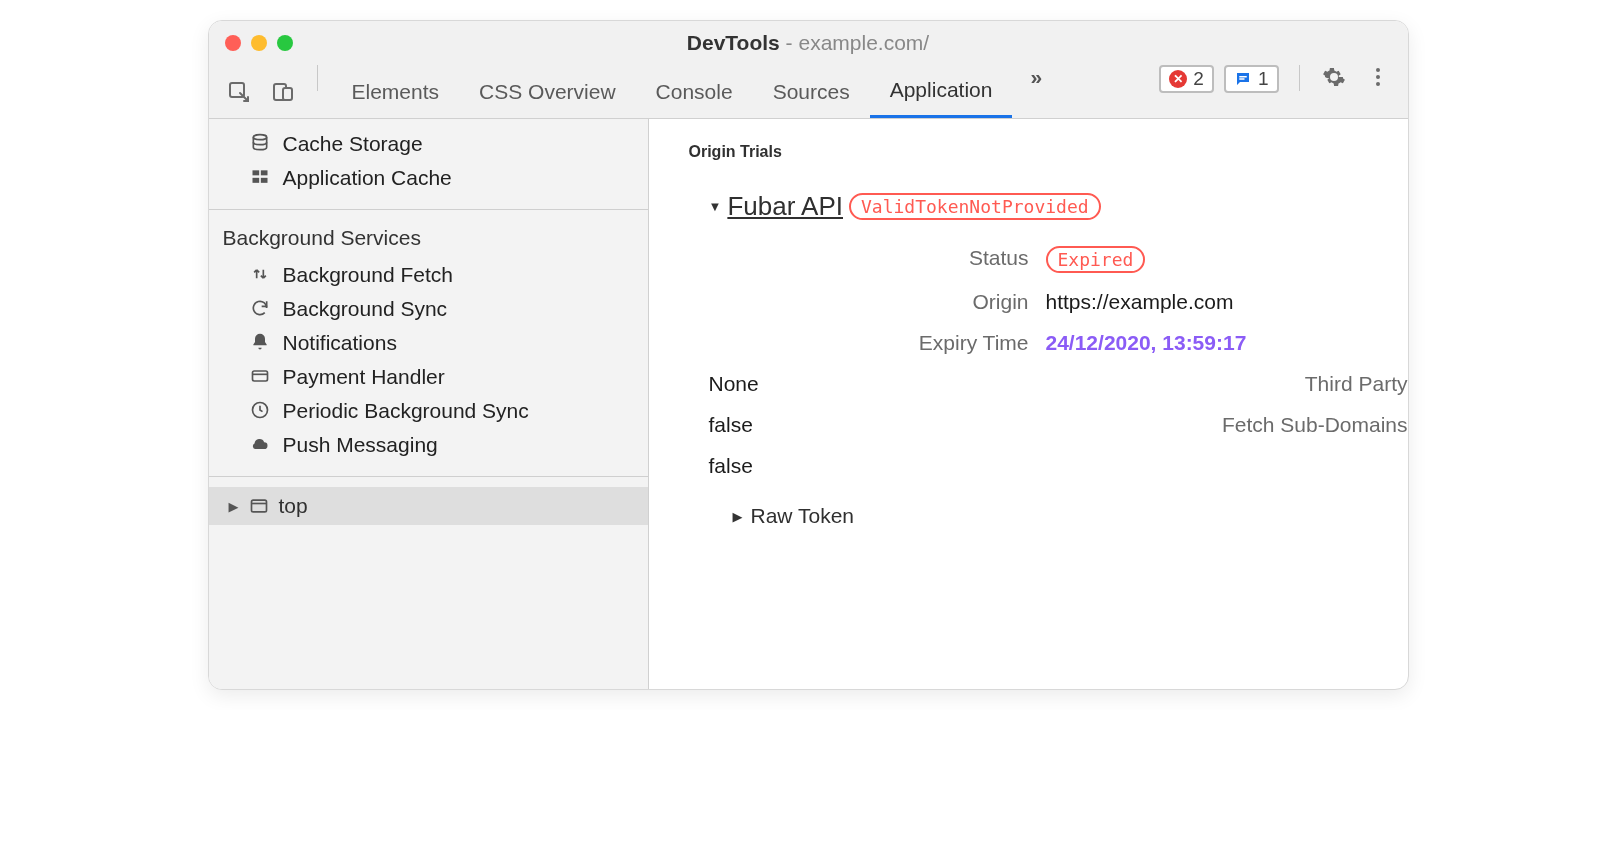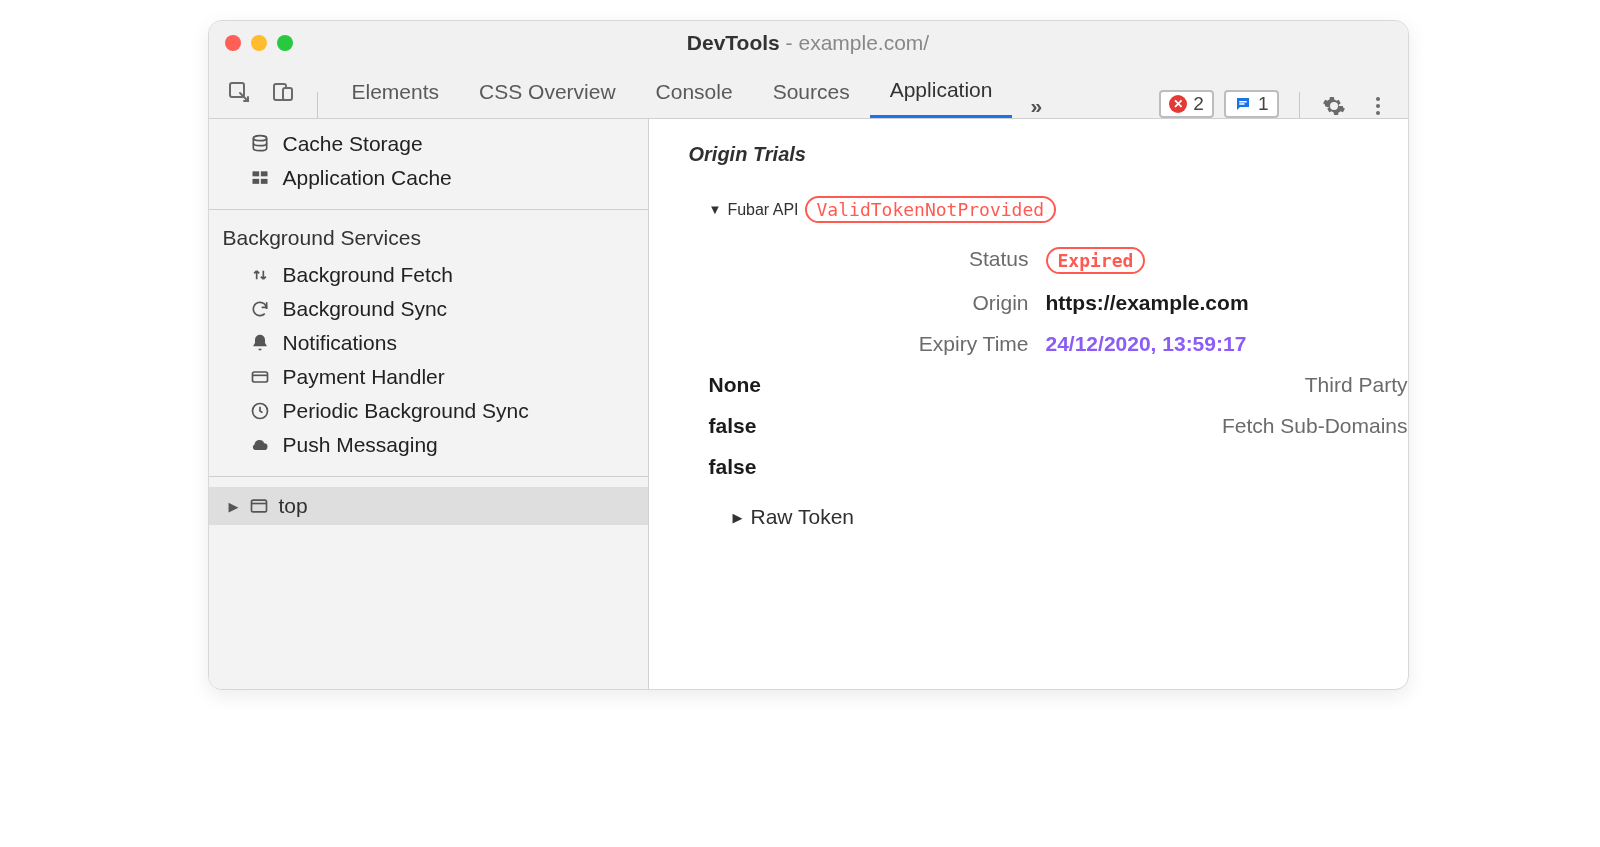--- a/index.html
+++ b/index.html
@@ -35,21 +35,21 @@
   .dot.red { background: #ff5f57; }
   .dot.yellow { background: #febc2e; }
   .dot.green { background: #28c840; }
   .title {
     position: absolute; left: 0; right: 0; text-align: center;
     font-size: 21px; font-weight: 600; color: #333; pointer-events: none;
   }
   .title .muted { font-weight: 400; color: #888; }
 
   .toolbar {
-    display: flex; align-items: flex-end; height: 54px;
+    display: flex; align-items: flex-start; height: 54px;
     padding: 0 10px; border-bottom: 1px solid #d0d0d0;
     background: #f1f1f1; gap: 4px;
   }
   .toolbar .icon-btn { width: 40px; display:flex; align-items:center; justify-content:center; color:#6b6b6b; height: 100%; }
   .toolbar .sep { width: 1px; height: 26px; background: #c8c8c8; margin: 0 10px; }
   .tabs { display: flex; align-items: stretch; height: 100%; }
   .tab { padding: 0 20px; display:flex; align-items:center; color:#5a5a5a; height:100%; cursor:pointer; }
   .tab.active { color:#333; border-bottom: 3px solid #1a73e8; }
   .more-tabs { padding: 0 14px; display:flex; align-items:center; color:#555; font-weight:700; }
   .spacer { flex: 1; }
@@ -61,39 +61,39 @@
   }
   .pill-badge .ico-circle { width:18px; height:18px; border-radius:50%; display:flex; align-items:center; justify-content:center; font-size:12px; color:#fff; font-weight:700;}
   .ico-err { background:#e53935; }
   .gear, .kebab { width: 40px; display:flex; align-items:center; justify-content:center; color:#6b6b6b; }
 
   .body { display:flex; height: 570px; }
   .sidebar {
     width: 440px; background: #f3f3f3; border-right: 1px solid #d0d0d0;
     display:flex; flex-direction: column; padding-top: 8px;
   }
-  .side-item { display:flex; align-items:center; gap:12px; padding: 5px 4px 5px 40px; color:#222; cursor:pointer;}
+  .side-item { display:flex; align-items:flex-start; gap:12px; padding: 5px 4px 5px 40px; color:#222; cursor:pointer;}
   .side-item .icon { width:22px; height:22px; display:flex; align-items:center; justify-content:center; color:#555;}
   .side-divider { height:1px; background:#cfcfcf; margin: 14px 0 10px; }
   .side-heading { padding: 6px 14px 8px; color:#333; }
   .frames-item { display:flex; align-items:center; gap:10px; padding:7px 4px 7px 20px; background:#dedede; }
   .tri { font-size: 13px; color:#555; display:inline-block;}
 
   .main { flex:1; padding: 24px 0 0 40px; overflow:auto; }
-  .h1 { font-weight:700; font-size: 20px; margin-bottom: 30px; font-style: italic; }
+  .h1 { font-weight:700; font-size: 16px; margin-bottom: 30px; }
   .trial-header { display:flex; align-items:center; gap:6px; margin: 0 0 24px 20px; }
-  .trial-name { font-size: 16px; }
+  .trial-name { font-size: 26px; text-decoration: underline; }
   .tag {
     border: 2px solid #ff5a52; color:#ff5a52; border-radius: 16px;
     padding: 1px 10px; font-family: ui-monospace, Menlo, monospace; font-size: 18px;
     background:#fff;
   }
   .kv { display:grid; grid-template-columns: 320px auto; row-gap: 20px; column-gap: 30px; margin-left: 20px; gap: 17px;}
   .kv .k { text-align: right; color: #6b6b6b; }
-  .kv .v { color:#1b1b1b;font-weight:bold; }
+  .kv .v { color:#1b1b1b; }
   .kv .v .tag { display:inline-block; }
   .kv .v.bold-red { color:#8b5cf6; font-weight:700; }
   .raw { margin: 26px 0 0 44px; display:flex; align-items:center; gap:8px; }
 
   svg { display:block; }
 </style>
 </head>
 <body>
 
 <div class="window">

